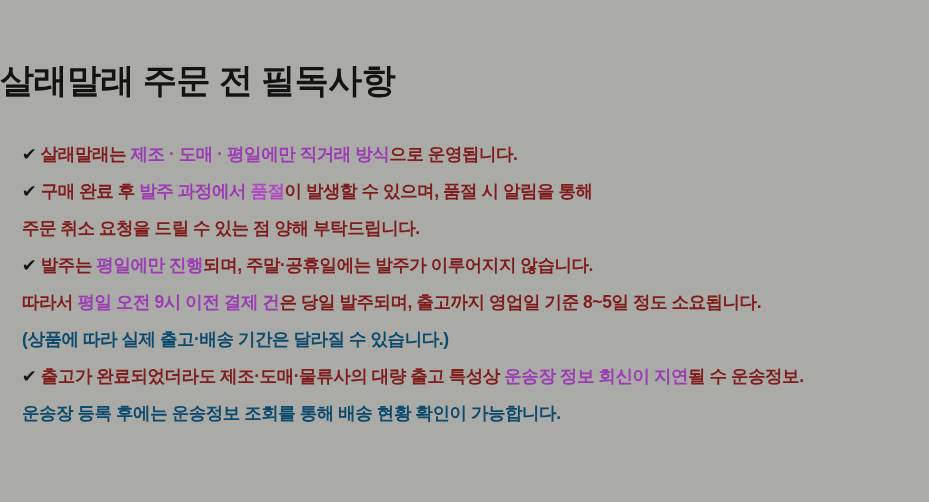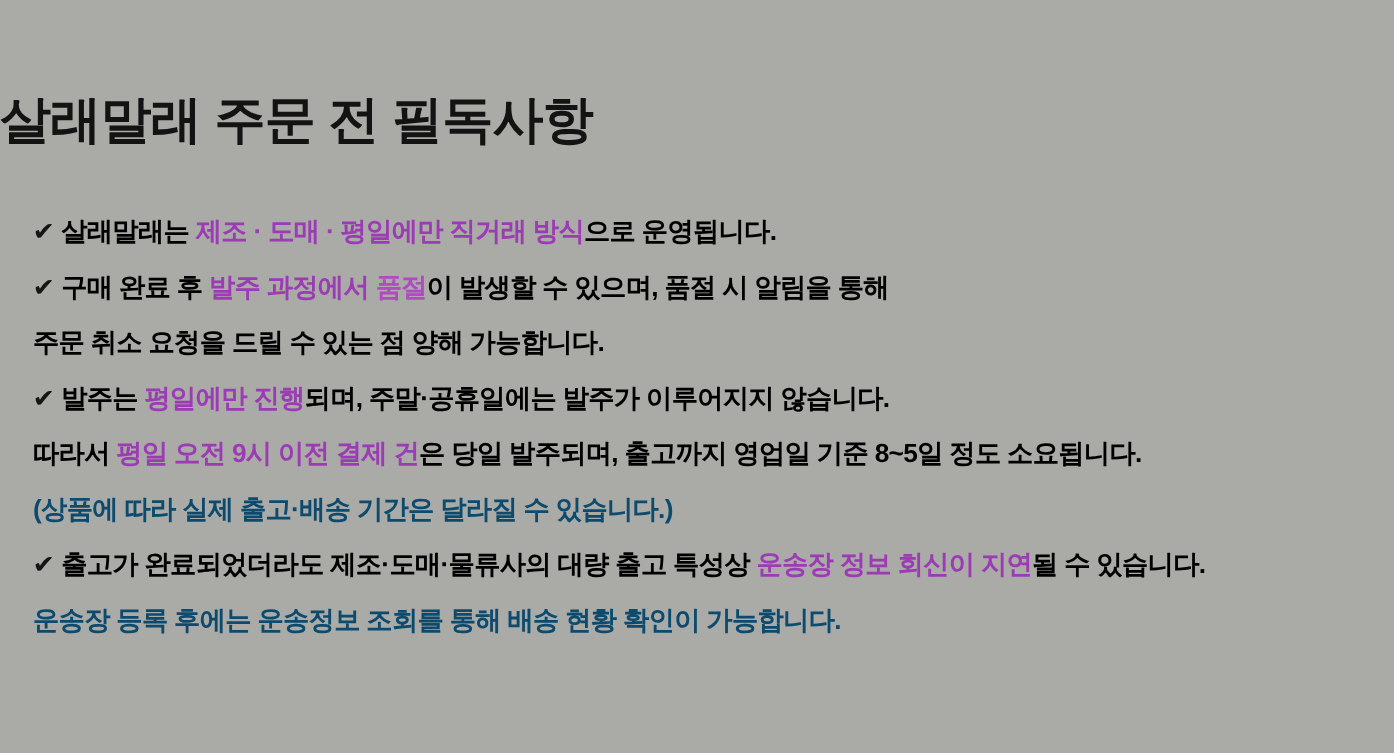--- a/index.html
+++ b/index.html
@@ -63,37 +63,37 @@
     display: inline;
   }
   .seg.hl-purple {
     color: #9b3cb4;
   }
   .seg.hl-magenta {
     color: #b14ac4;
     text-align: center;
   }
   .seg.plain-dark {
-    color: #000000;
+    color: #7f1d1d;
   }
   .seg.plain-white {
     color: #0c4a6e;
   }
 </style>
 </head>
 <body>
 
 <div id="notice-card">
 
   <div id="notice-title">살래말래 주문 전 필독사항</div>
 
   <div id="notice-body">
       <div class="notice-line"><span class="check-icon">✔</span><span class="seg plain-dark">살래말래는 </span><span class="seg hl-purple">제조 · 도매 · 평일에만 직거래 방식</span><span class="seg plain-dark">으로 운영됩니다.</span></div>
       <div class="notice-line"><span class="check-icon">✔</span><span class="seg plain-dark">구매 완료 후 </span><span class="seg hl-purple">발주 과정에서 </span><span class="seg hl-magenta">품절</span><span class="seg plain-dark">이 발생할 수 있으며, 품절 시 알림을 통해</span></div>
-      <div class="notice-line"><span class="seg plain-dark">주문 취소 요청을 드릴 수 있는 점 양해 가능합니다.</span></div>
+      <div class="notice-line"><span class="seg plain-dark">주문 취소 요청을 드릴 수 있는 점 양해 부탁드립니다.</span></div>
       <div class="notice-line"><span class="check-icon">✔</span><span class="seg plain-dark">발주는 </span><span class="seg hl-purple">평일에만 진행</span><span class="seg plain-dark">되며, 주말·공휴일에는 발주가 이루어지지 않습니다.</span></div>
       <div class="notice-line"><span class="seg plain-dark">따라서 </span><span class="seg hl-purple">평일 오전 9시 이전 결제 건</span><span class="seg plain-dark">은 당일 발주되며, 출고까지 영업일 기준 8~5일 정도 소요됩니다.</span></div>
       <div class="notice-line white-line"><span class="seg plain-white">(상품에 따라 실제 출고·배송 기간은 달라질 수 있습니다.)</span></div>
-      <div class="notice-line"><span class="check-icon">✔</span><span class="seg plain-dark">출고가 완료되었더라도 제조·도매·물류사의 대량 출고 특성상 </span><span class="seg hl-purple">운송장 정보 회신이 지연</span><span class="seg plain-dark">될 수 있습니다.</span></div>
+      <div class="notice-line"><span class="check-icon">✔</span><span class="seg plain-dark">출고가 완료되었더라도 제조·도매·물류사의 대량 출고 특성상 </span><span class="seg hl-purple">운송장 정보 회신이 지연</span><span class="seg plain-dark">될 수 운송정보.</span></div>
       <div class="notice-line white-line"><span class="seg plain-white">운송장 등록 후에는 운송정보 조회를 통해 배송 현황 확인이 가능합니다.</span></div>
     </div>
 
 </div>
 
 </body></html>

